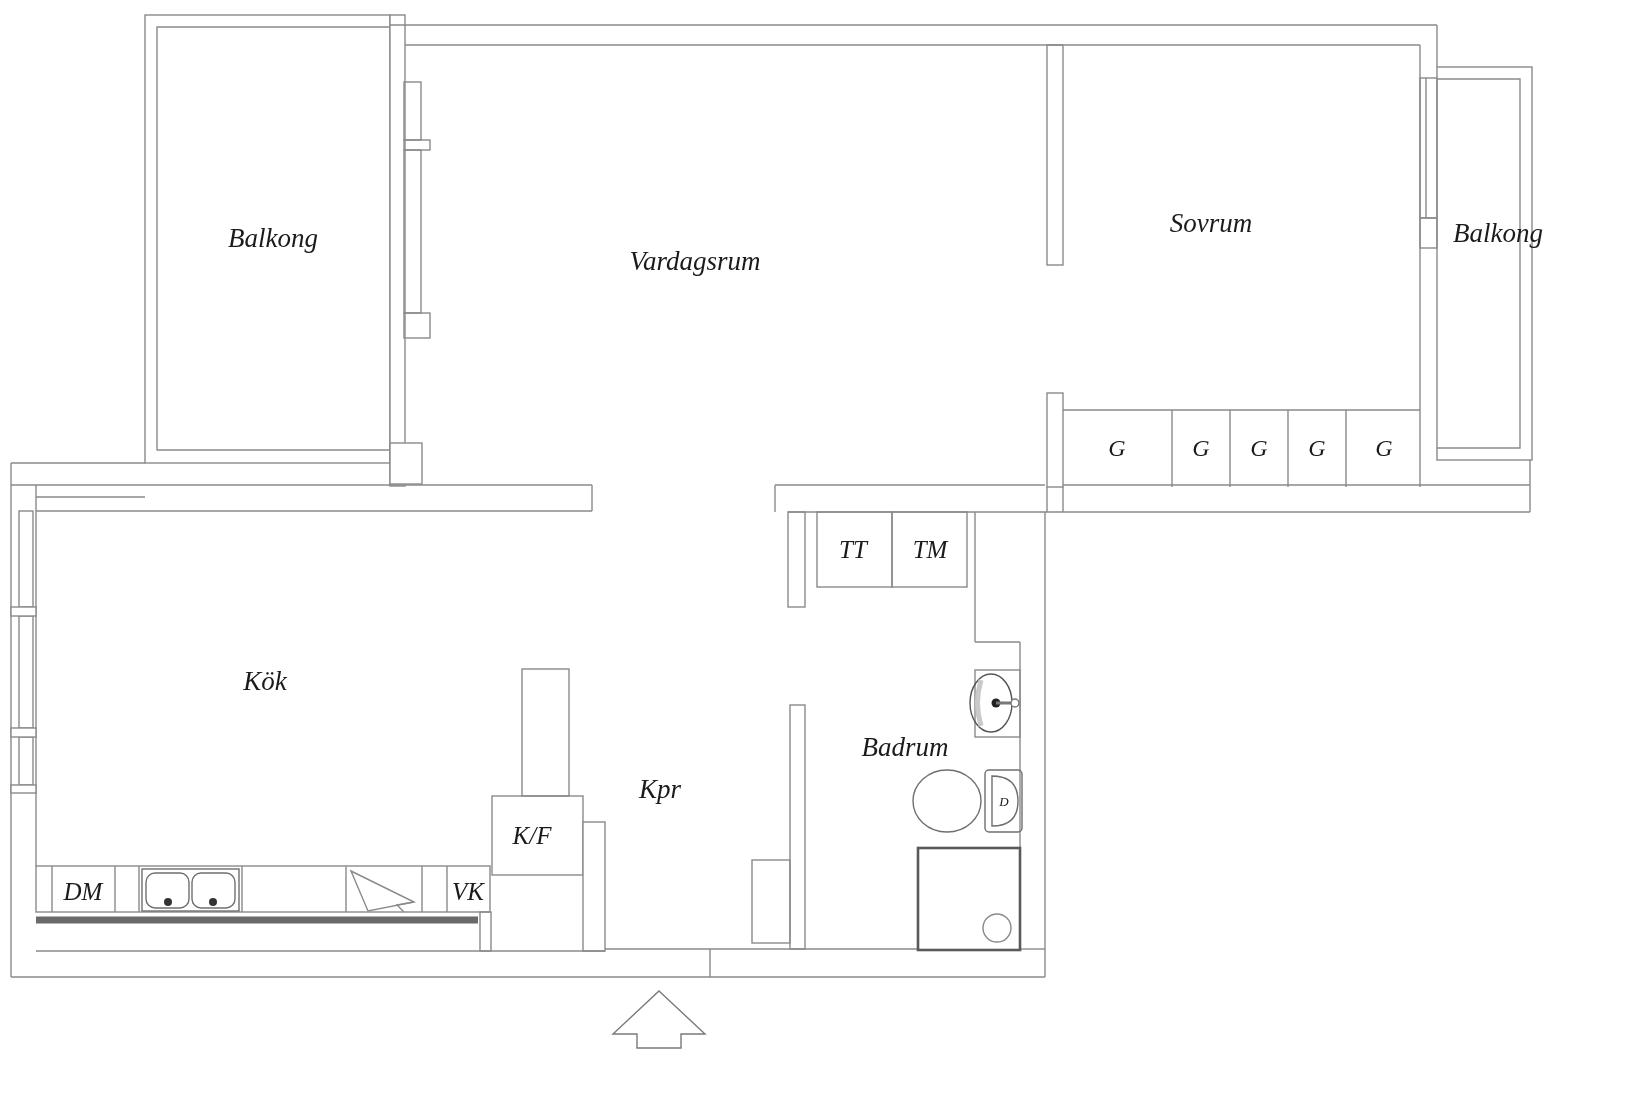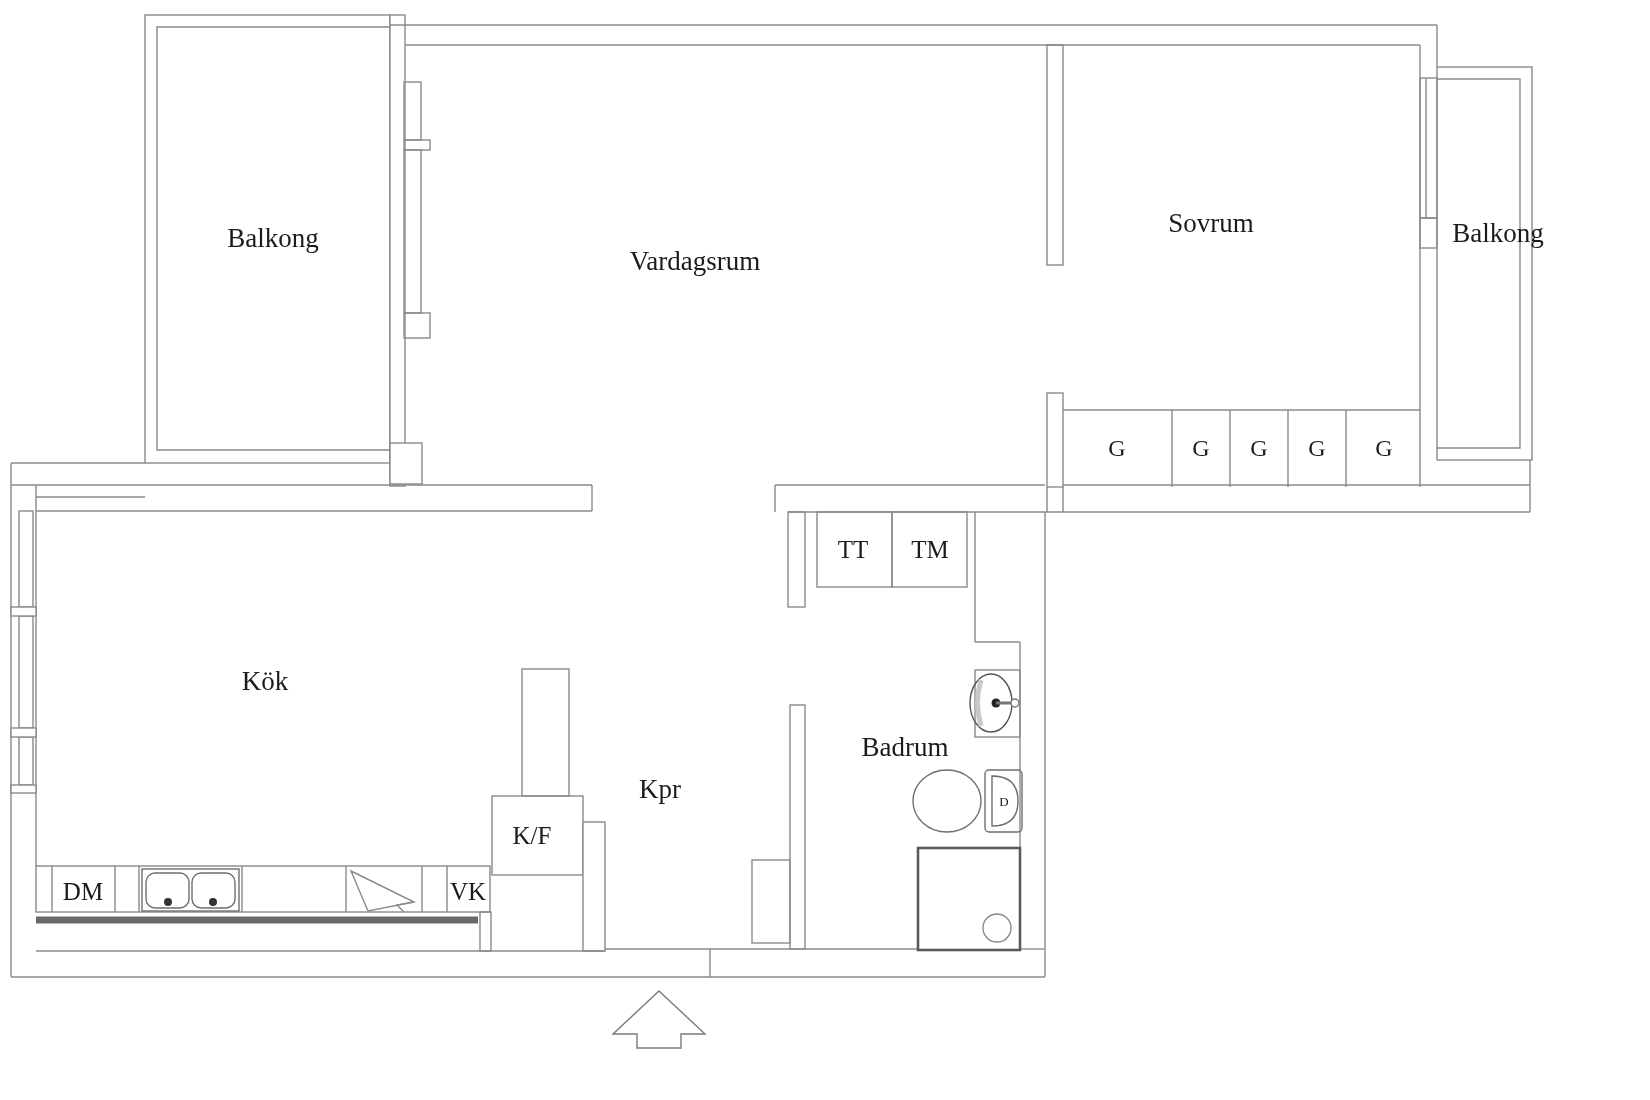--- a/index.html
+++ b/index.html
@@ -1,17 +1,17 @@
 <!DOCTYPE html>
 <html><head>
 <meta charset="utf-8">
 <style>
   html,body{margin:0;padding:0;background:#ffffff;}
   .stage{position:relative;width:1650px;height:1072px;background:#fff;overflow:hidden;
-         font-family:"Liberation Serif","DejaVu Serif",serif;}
+         font-family:"Liberation Serif","DejaVu Serif",serif;font-style:italic;}
   svg{position:absolute;left:0;top:0;}
   text{fill:#1b1b1b;}
   .room-label{font-size:27px;}
   .fix-label{font-size:25px;}
   .g-label{font-size:24px;}
   .d-label{font-size:13px;}
   text{text-anchor:middle;}
 </style>
 </head>
 <body>

